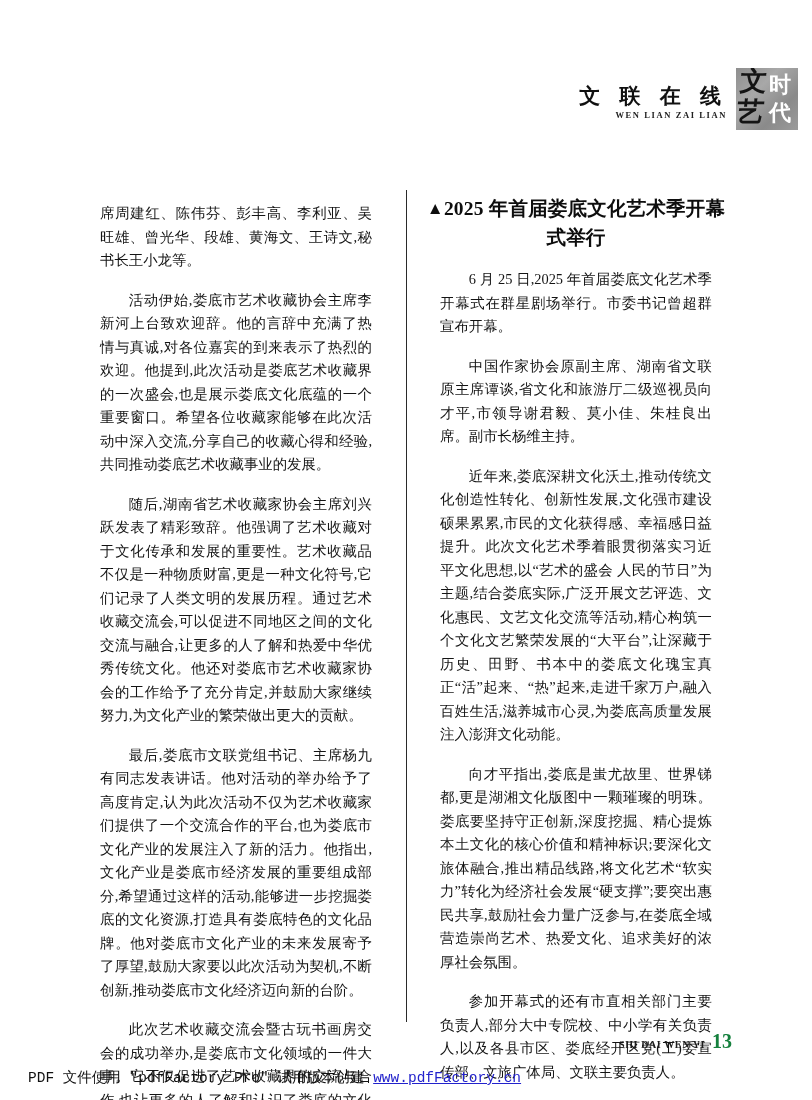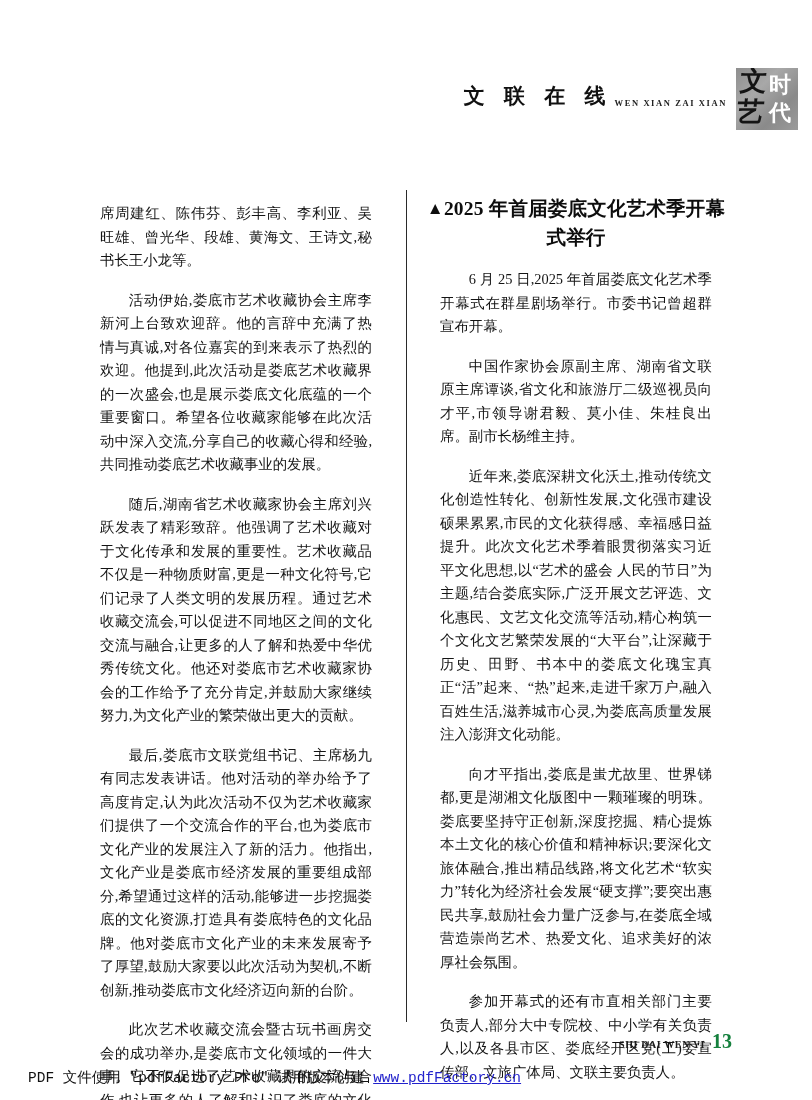--- a/index.html
+++ b/index.html
@@ -22,21 +22,21 @@
     left: 0;
     top: 58px;
     width: 812px;
     height: 90px;
   }
   #brand-block {
     position: absolute;
     right: 82px;
     top: 28px;
     display: flex;
-    flex-direction: row;
+    flex-direction: column;
     align-items: flex-end;
     line-height: 1;
   }
   #brand-cn {
     font-family: "Liberation Serif", "DejaVu Serif", serif;
     font-weight: bold;
     font-size: 21px;
     letter-spacing: 7px;
     color: #101010;
     padding-right: 2px;
@@ -171,21 +171,21 @@
     text-decoration: underline;
     font-family: "Liberation Mono", "DejaVu Sans Mono", monospace;
   }
 </style>
 </head>
 <body>
 
 <div id="masthead">
   <div id="brand-block">
     <div id="brand-cn">文 联 在 线</div>
-    <div id="brand-py">WEN XIAN ZAI XIAN</div>
+    <div id="brand-py">WEN LIAN ZAI LIAN</div>
   </div>
   <div id="logo-mark">
     <div class="lm-shidai">时代</div>
     <div class="lm-wenyi">文艺</div>
   </div>
 </div>
 
 <div id="column-divider"></div>
 
 <div id="column-left" class="column">

